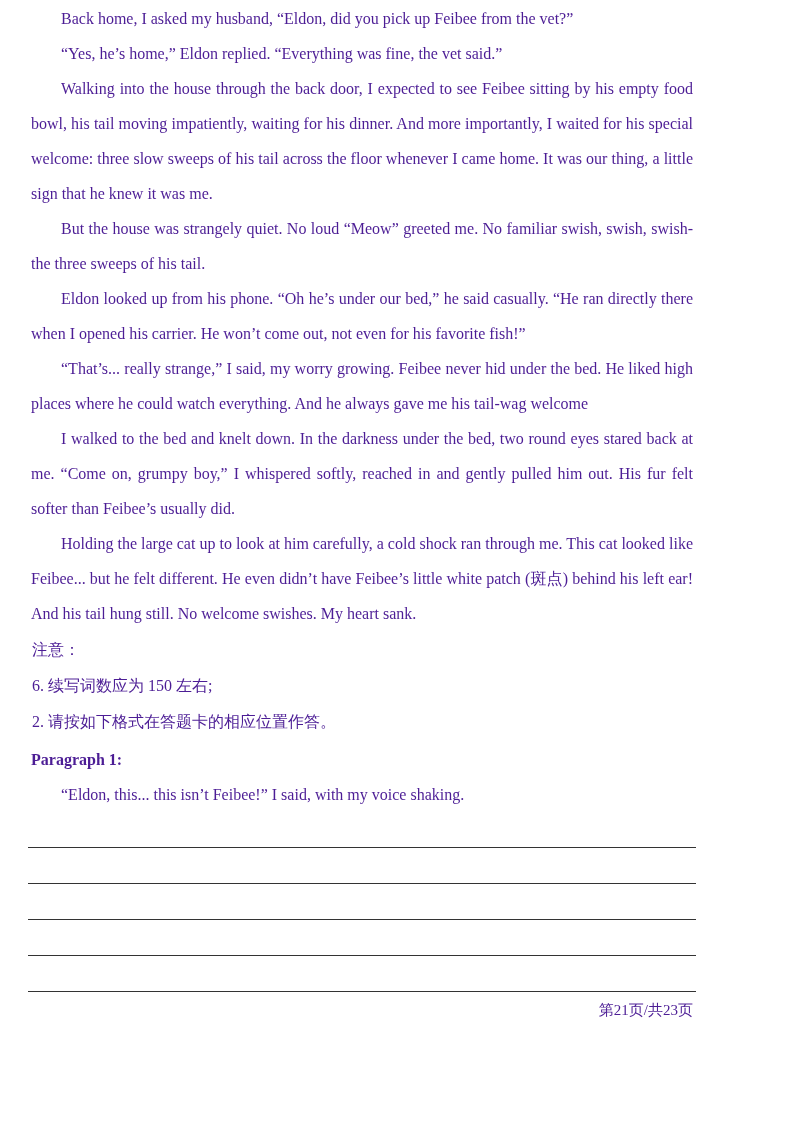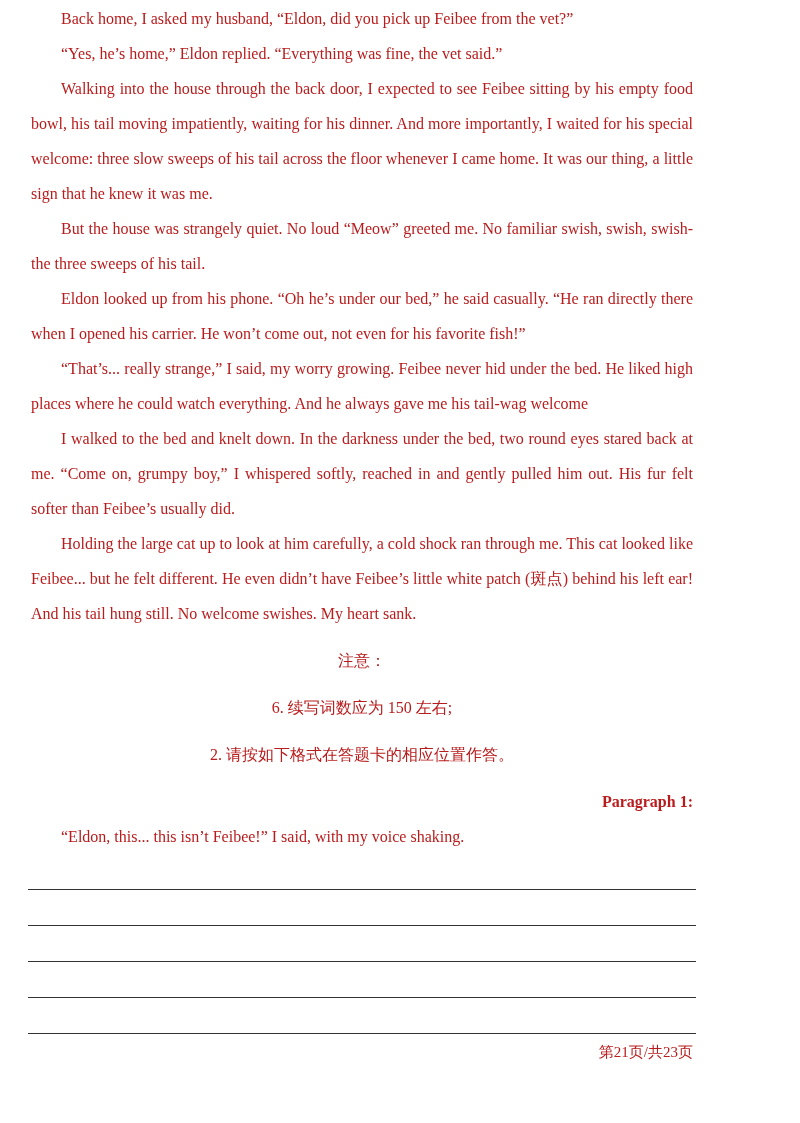--- a/index.html
+++ b/index.html
@@ -5,42 +5,41 @@
   html, body {
     margin: 0;
     padding: 0;
     background: #ffffff;
   }
   .page {
     width: 724px;
     height: 1123px;
     box-sizing: border-box;
     background: #ffffff;
-    color: #b91c1c;
+    color: #4c1d95;
     font-family: "Liberation Serif", serif;
     font-size: 16px;
     padding: 1px 31px 0 31px;
     overflow: hidden;
   }
   .story p.body {
     margin: 0;
     line-height: 35px;
     text-indent: 30px;
     text-align: justify;
   }
   p.note {
-    margin: 12px;
+    margin: 1px;
     line-height: 35px;
-    text-align: center;
+    text-align: left;
   }
   p.para-label {
     margin: 3px 0 0 0;
     line-height: 35px;
     font-weight: bold;
-    text-align: right;
   }
   p.prompt {
     margin: 0;
     line-height: 35px;
     text-indent: 30px;
   }
   .lines {
     margin: 0 -3px 0 -3px;
   }
   .wline {

